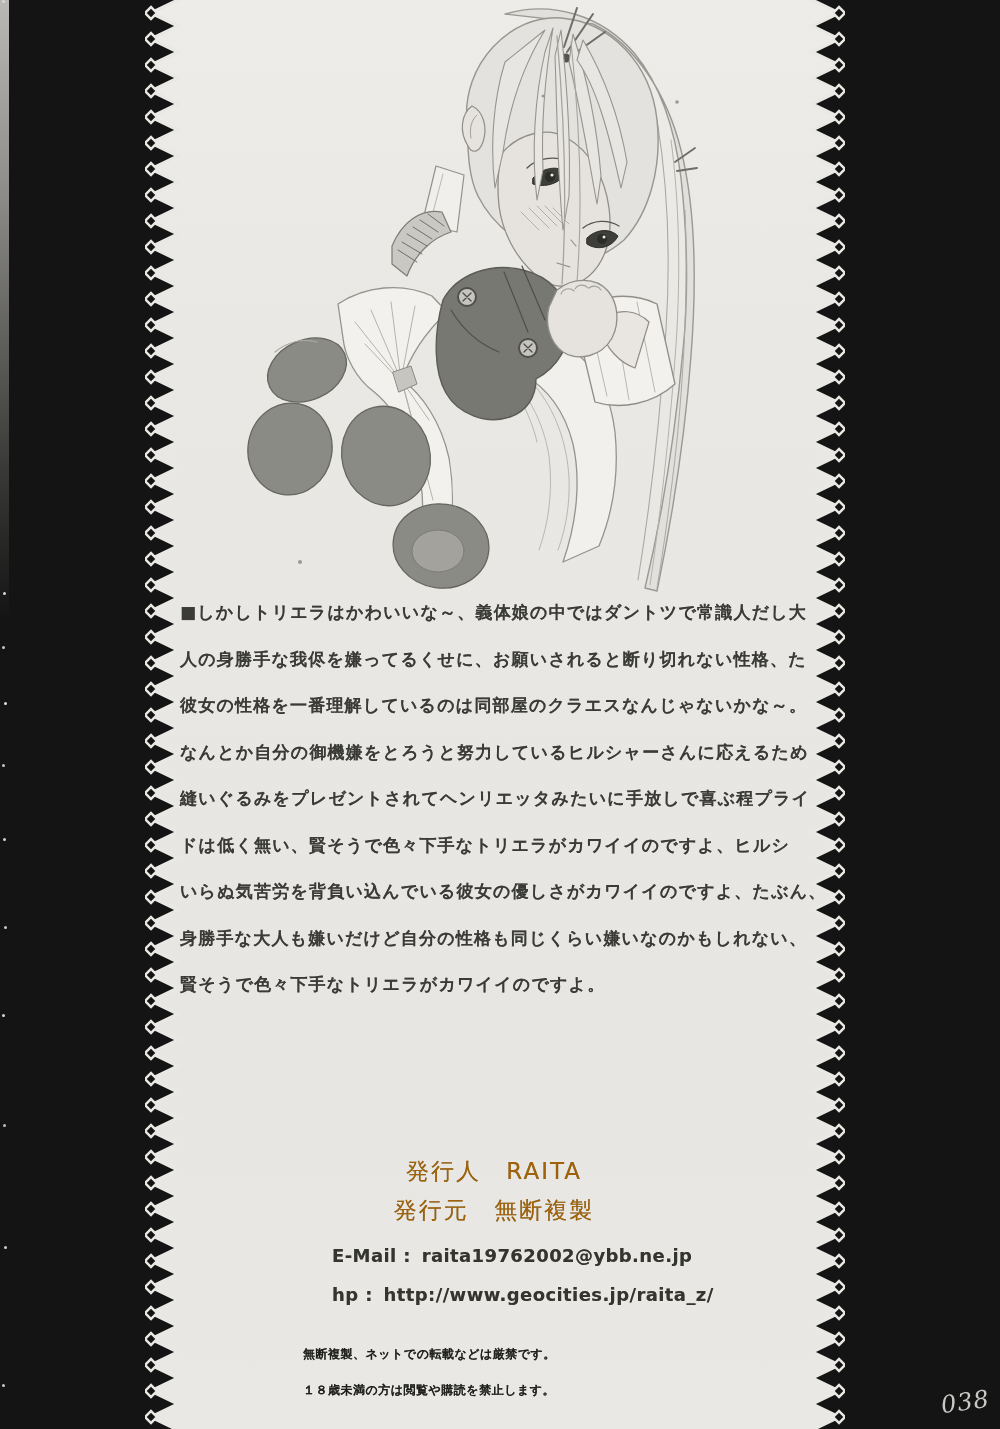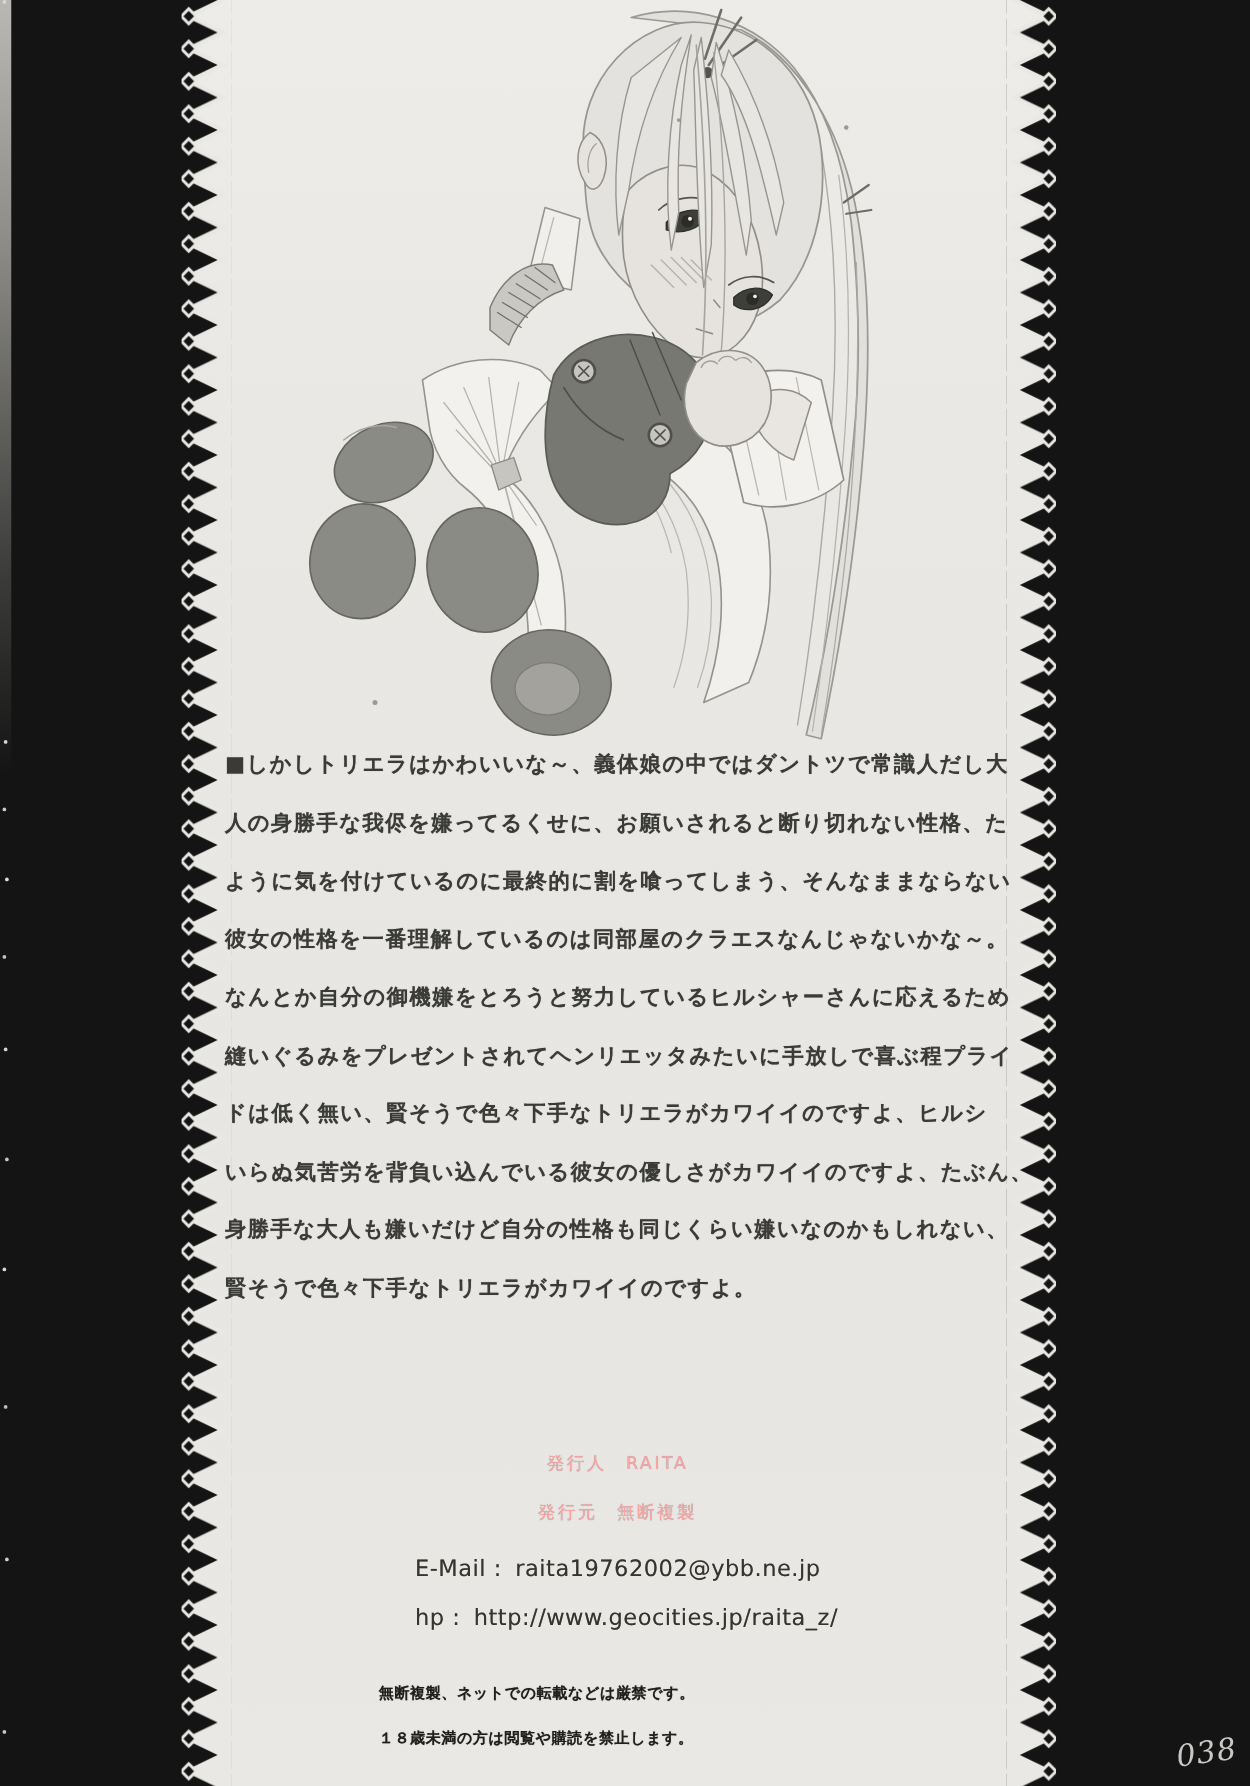--- a/index.html
+++ b/index.html
@@ -20,26 +20,26 @@
   .speckles{position:absolute;left:2px;top:0;width:3px;height:3px;border-radius:50%;background:#d8d7d3;
     box-shadow:1px 592px #d8d7d3,0 646px #c9c8c4,2px 702px #dededa,0 764px #c4c3bf,
                1px 838px #d4d3cf,2px 926px #c9c8c4,0 1014px #d8d7d3,1px 1124px #bebdb9,
                2px 1246px #d0cfcb,0 1384px #c9c8c4;}
   
   .essay{position:absolute;left:180px;top:589px;width:628px;z-index:3;font-weight:bold;}
   .essay-line{height:46.5px;line-height:46.5px;font-size:17px;letter-spacing:1.2px;
               color:#3a3a37;white-space:nowrap;text-shadow:0 0 .6px rgba(58,58,55,.55);}
   
   .pub{position:absolute;left:180px;top:1158px;width:628px;text-align:center;z-index:3;}
-  .pub-line{height:26px;line-height:26px;font-size:14px;letter-spacing:2px;color:#fca5a5;
+  .pub-line{height:26px;line-height:26px;font-size:23px;letter-spacing:2px;color:#a16207;
             text-shadow:0 0 .6px rgba(60,60,56,.5);margin-bottom:13px;}
   .pub-line .name{margin-left:1.1em;}
   .contact{position:absolute;left:332px;top:1244px;z-index:3;}
   .contact-line{height:24px;line-height:24px;font-size:18px;color:#35352f;
-                letter-spacing:.4px;margin-bottom:15px;text-shadow:0 0 .5px rgba(53,53,47,.5);}
+                letter-spacing:.4px;margin-bottom:15px;text-shadow:0 0 .5px rgba(53,53,47,.5);font-weight:bold;}
   .contact-line .val{margin-left:.6em;}
   
   .notice{position:absolute;left:303px;top:1342px;z-index:3;}
   .notice-line{height:24px;line-height:24px;font-size:12px;font-weight:bold;color:#1f1f1d;
                letter-spacing:.5px;margin-bottom:12px;text-shadow:0 0 .6px rgba(31,31,29,.6);}
   
   .pageno{position:absolute;left:941px;top:1388px;z-index:4;color:#c9c8c4;
           font-family:"DejaVu Serif",serif;font-style:italic;font-size:24px;
           letter-spacing:1px;transform:rotate(-8deg);}
   .illo{position:absolute;left:205px;top:0;z-index:2;}
@@ -165,21 +165,20 @@
       <circle cx="95" cy="562" r="2" fill="#9a9995" stroke="none"></circle>
       <circle cx="338" cy="96" r="1.5" fill="#9a9995" stroke="none"></circle>
       <circle cx="472" cy="102" r="1.8" fill="#9a9995" stroke="none"></circle>
     </g>
   </svg>
 
   <div class="essay">
 
   <div class="essay-line">■しかしトリエラはかわいいな～、義体娘の中ではダントツで常識人だし大</div>
       <div class="essay-line">人の身勝手な我侭を嫌ってるくせに、お願いされると断り切れない性格、た</div>
-      <div class="essay-line">ように気を付けているのに最終的に割を喰ってしまう、そんなままならない</div>
       <div class="essay-line">彼女の性格を一番理解しているのは同部屋のクラエスなんじゃないかな～。</div>
       <div class="essay-line">なんとか自分の御機嫌をとろうと努力しているヒルシャーさんに応えるため</div>
       <div class="essay-line">縫いぐるみをプレゼントされてヘンリエッタみたいに手放しで喜ぶ程プライ</div>
       <div class="essay-line">ドは低く無い、賢そうで色々下手なトリエラがカワイイのですよ、ヒルシ</div>
       <div class="essay-line">いらぬ気苦労を背負い込んでいる彼女の優しさがカワイイのですよ、たぶん、</div>
       <div class="essay-line">身勝手な大人も嫌いだけど自分の性格も同じくらい嫌いなのかもしれない、</div>
       <div class="essay-line">賢そうで色々下手なトリエラがカワイイのですよ。</div>
     </div>
 
   <div class="pub">

